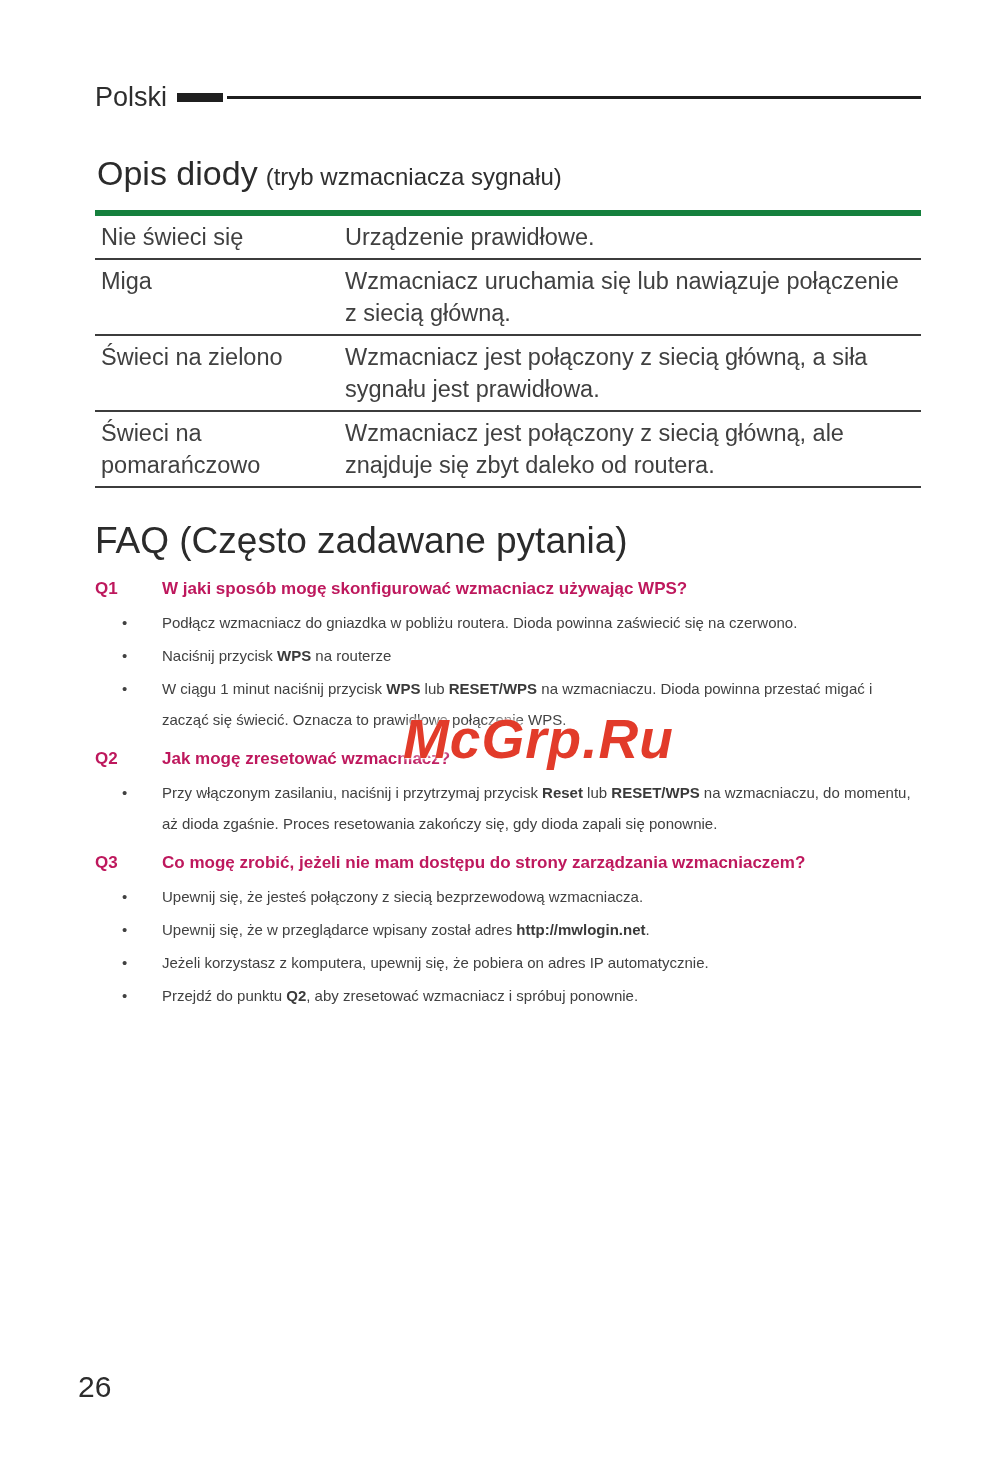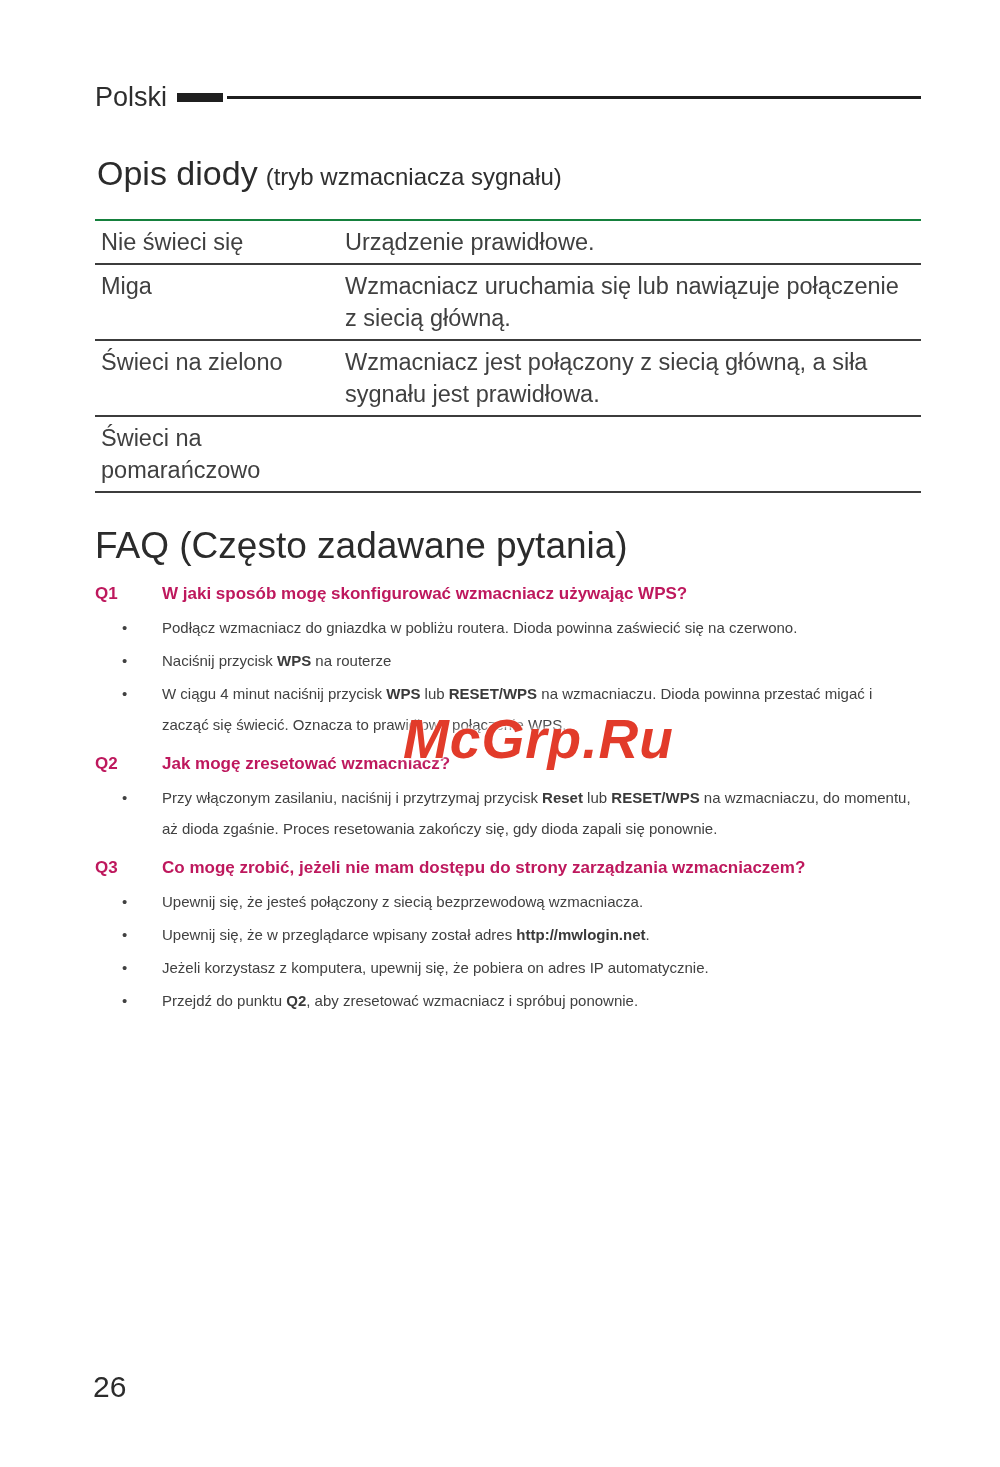--- a/index.html
+++ b/index.html
@@ -57,22 +57,22 @@
   }
   h2.faq-title {
     margin: 32px 0 10px 0;
     font-size: 37px;
     font-weight: 400;
     color: #2b2b2b;
     line-height: 1.15;
   }
   
   .led-table {
-    margin-top: 27px;
-    border-top: 2px solid #15803d;
+    margin-top: 18px;
+    border-top: 6px solid #15803d;
     font-size: 23.5px;
     line-height: 32px;
     color: #404040;
   }
   .led-row {
     display: flex;
     border-bottom: 2px solid #3c3c3c;
     padding: 5px 0;
   }
   .led-state {
@@ -113,21 +113,21 @@
     flex-shrink: 0;
     box-sizing: border-box;
     padding-left: 27px;
   }
   li.bullet .dot::before { content: "•"; }
   li.bullet .b-text { flex: 1; }
   .b-text span.b { font-weight: 700; color: #3a3a3a; }
   
   .page-number {
     position: absolute;
-    left: 93px;
+    left: 78px;
     top: 1370px;
     font-size: 30px;
     color: #2c2c2c;
   }
   
   .watermark {
     position: absolute;
     left: 403px;
     top: 707px;
     font-size: 55px;
@@ -165,20 +165,21 @@
     <div class="led-row">
       <div class="led-state">Miga</div>
       <div class="led-desc">Wzmacniacz uruchamia się lub nawiązuje połączenie z siecią główną.</div>
     </div>
     <div class="led-row">
       <div class="led-state">Świeci na zielono</div>
       <div class="led-desc">Wzmacniacz jest połączony z siecią główną, a siła sygnału jest prawidłowa.</div>
     </div>
     <div class="led-row">
       <div class="led-state">Świeci na pomarańczowo</div>
+      <div class="led-desc">Wzmacniacz jest połączony z siecią główną, ale znajduje się zbyt daleko od routera.</div>
     </div>
   </div>
 
   <h2 class="faq-title">FAQ (Często zadawane pytania)</h2>
 
   <div class="faq-item">
     <div class="q-row">
       <span class="q-num">Q1</span>
       <div class="q-text">W jaki sposób mogę skonfigurować wzmacniacz używając WPS?</div>
     </div>
@@ -186,21 +187,21 @@
       <li class="bullet">
         <span class="dot"></span>
         <div class="b-text"><span>Podłącz wzmacniacz do gniazdka w pobliżu routera. Dioda powinna zaświecić się na czerwono.</span></div>
       </li>
       <li class="bullet">
         <span class="dot"></span>
         <div class="b-text"><span>Naciśnij przycisk </span><span class="b">WPS</span><span> na routerze</span></div>
       </li>
       <li class="bullet">
         <span class="dot"></span>
-        <div class="b-text"><span>W ciągu 4 minut naciśnij przycisk </span><span class="b">WPS</span><span> lub </span><span class="b">RESET/WPS</span><span> na wzmacniaczu. Dioda powinna przestać migać i zacząć się świecić. Oznacza to prawidłowe połączenie WPS.</span></div>
+        <div class="b-text"><span>W ciągu 1 minut naciśnij przycisk </span><span class="b">WPS</span><span> lub </span><span class="b">RESET/WPS</span><span> na wzmacniaczu. Dioda powinna przestać migać i zacząć się świecić. Oznacza to prawidłowe połączenie WPS.</span></div>
       </li>
     </ul>
   </div>
 
   <div class="faq-item">
     <div class="q-row">
       <span class="q-num">Q2</span>
       <div class="q-text">Jak mogę zresetować wzmacniacz?</div>
     </div>
     <ul class="bullets">

